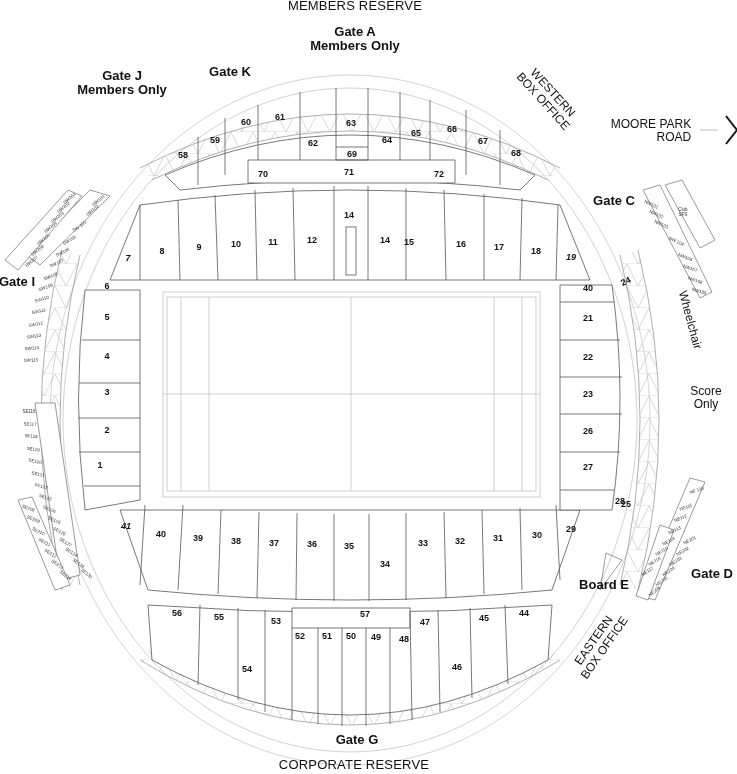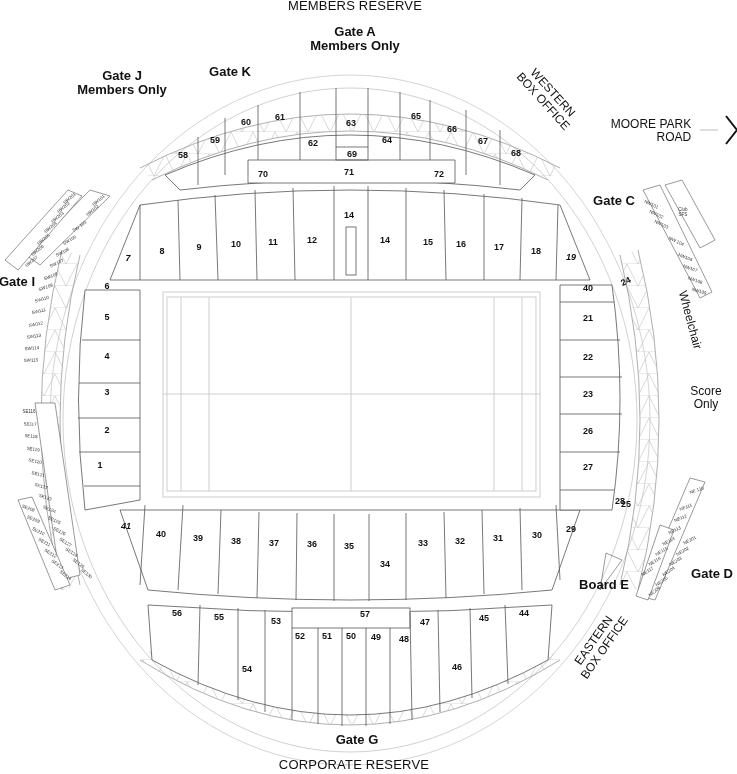--- a/index.html
+++ b/index.html
@@ -198,21 +198,21 @@
 <div class="lbl sec" style="left:107px;top:318px">5</div>
 <div class="lbl sec" style="left:107px;top:287px">6</div>
 <div class="lbl sec" style="left:128px;top:259px;font-style:italic">7</div>
 <div class="lbl sec" style="left:162px;top:252px">8</div>
 <div class="lbl sec" style="left:199px;top:248px">9</div>
 <div class="lbl sec" style="left:236px;top:245px">10</div>
 <div class="lbl sec" style="left:273px;top:243px">11</div>
 <div class="lbl sec" style="left:312px;top:241px">12</div>
 <div class="lbl sec" style="left:349px;top:216px">14</div>
 <div class="lbl sec" style="left:385px;top:241px">14</div>
-<div class="lbl sec" style="left:428px;top:243px">15</div>
+<div class="lbl sec" style="left:409px;top:243px">15</div>
 <div class="lbl sec" style="left:461px;top:245px">16</div>
 <div class="lbl sec" style="left:499px;top:248px">17</div>
 <div class="lbl sec" style="left:536px;top:252px">18</div>
 <div class="lbl sec" style="left:571px;top:258px;font-style:italic">19</div>
 <div class="lbl sec" style="left:588px;top:289px">40</div>
 <div class="lbl sec" style="left:588px;top:319px">21</div>
 <div class="lbl sec" style="left:588px;top:358px">22</div>
 <div class="lbl sec" style="left:588px;top:395px">23</div>
 <div class="lbl sec" style="left:626px;top:282px;transform:translate(-50%,-50%) rotate(-25deg)">24</div>
 <div class="lbl sec" style="left:626px;top:505px">25</div>
@@ -246,21 +246,21 @@
 <div class="lbl sec-sm" style="left:219px;top:618px">55</div>
 <div class="lbl sec-sm" style="left:177px;top:614px">56</div>
 <div class="lbl sec-sm" style="left:365px;top:615px">57</div>
 <div class="lbl sec-sm" style="left:183px;top:156px">58</div>
 <div class="lbl sec-sm" style="left:215px;top:141px">59</div>
 <div class="lbl sec-sm" style="left:246px;top:123px">60</div>
 <div class="lbl sec-sm" style="left:280px;top:118px">61</div>
 <div class="lbl sec-sm" style="left:313px;top:144px">62</div>
 <div class="lbl sec-sm" style="left:351px;top:124px">63</div>
 <div class="lbl sec-sm" style="left:387px;top:141px">64</div>
-<div class="lbl sec-sm" style="left:416px;top:117px">65</div>
+<div class="lbl sec-sm" style="left:416px;top:134px">65</div>
 <div class="lbl sec-sm" style="left:452px;top:130px">66</div>
 <div class="lbl sec-sm" style="left:483px;top:142px">67</div>
 <div class="lbl sec-sm" style="left:516px;top:154px">68</div>
 <div class="lbl sec-sm" style="left:352px;top:155px">69</div>
 <div class="lbl sec-sm" style="left:263px;top:175px">70</div>
 <div class="lbl sec-sm" style="left:349px;top:173px">71</div>
 <div class="lbl sec-sm" style="left:439px;top:175px">72</div>
 
 <div class="lbl box" style="left:70px;top:199px;transform:translate(-50%,-50%) rotate(-40deg)">SW201</div>
 <div class="lbl box" style="left:64px;top:208px;transform:translate(-50%,-50%) rotate(-40deg)">SW202</div>

